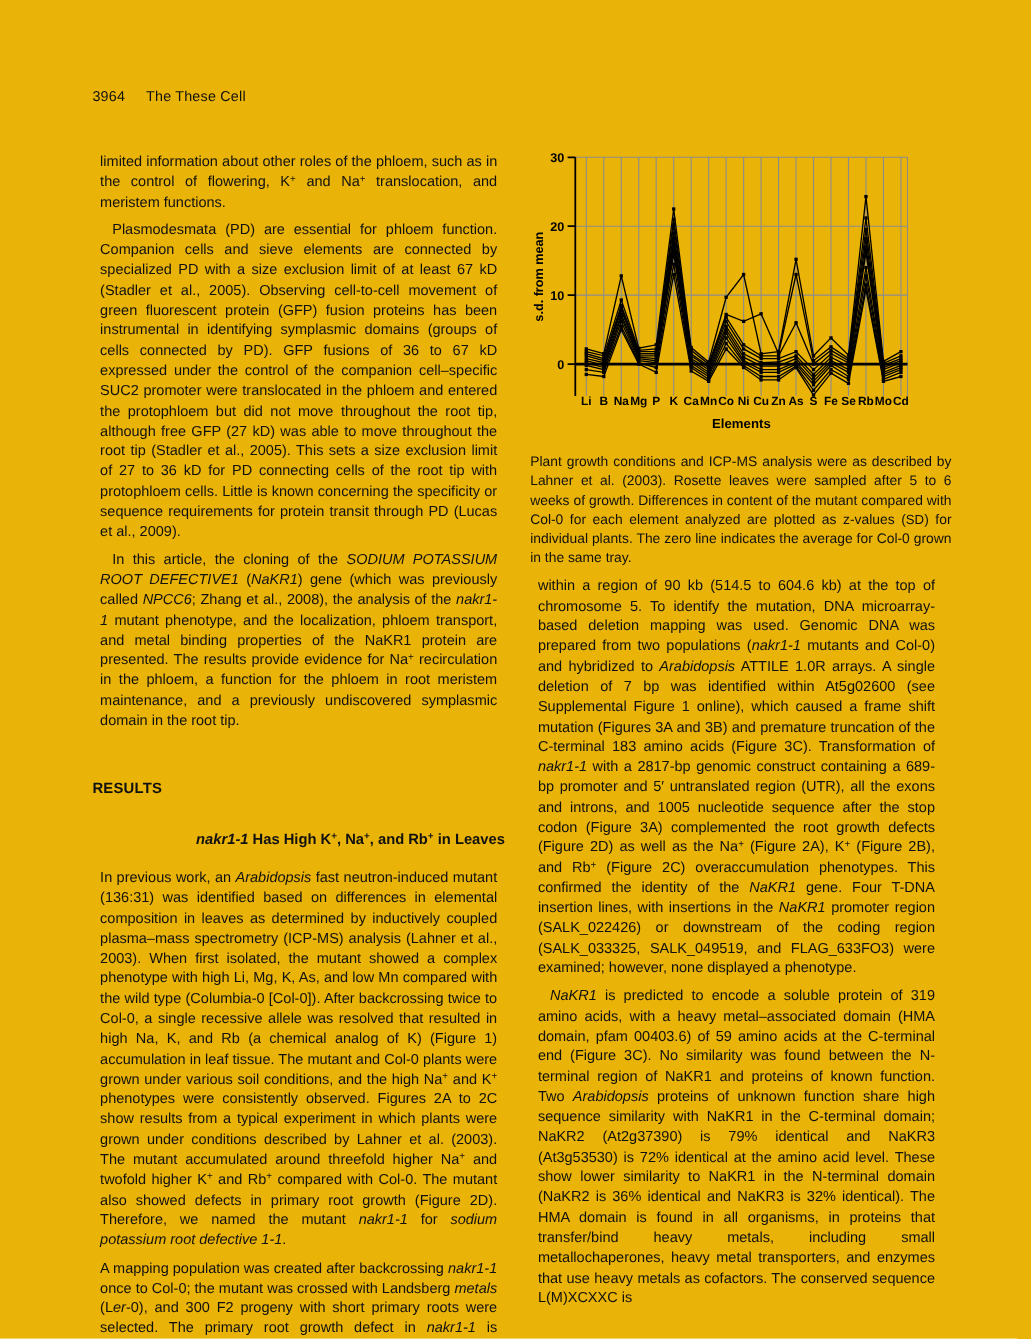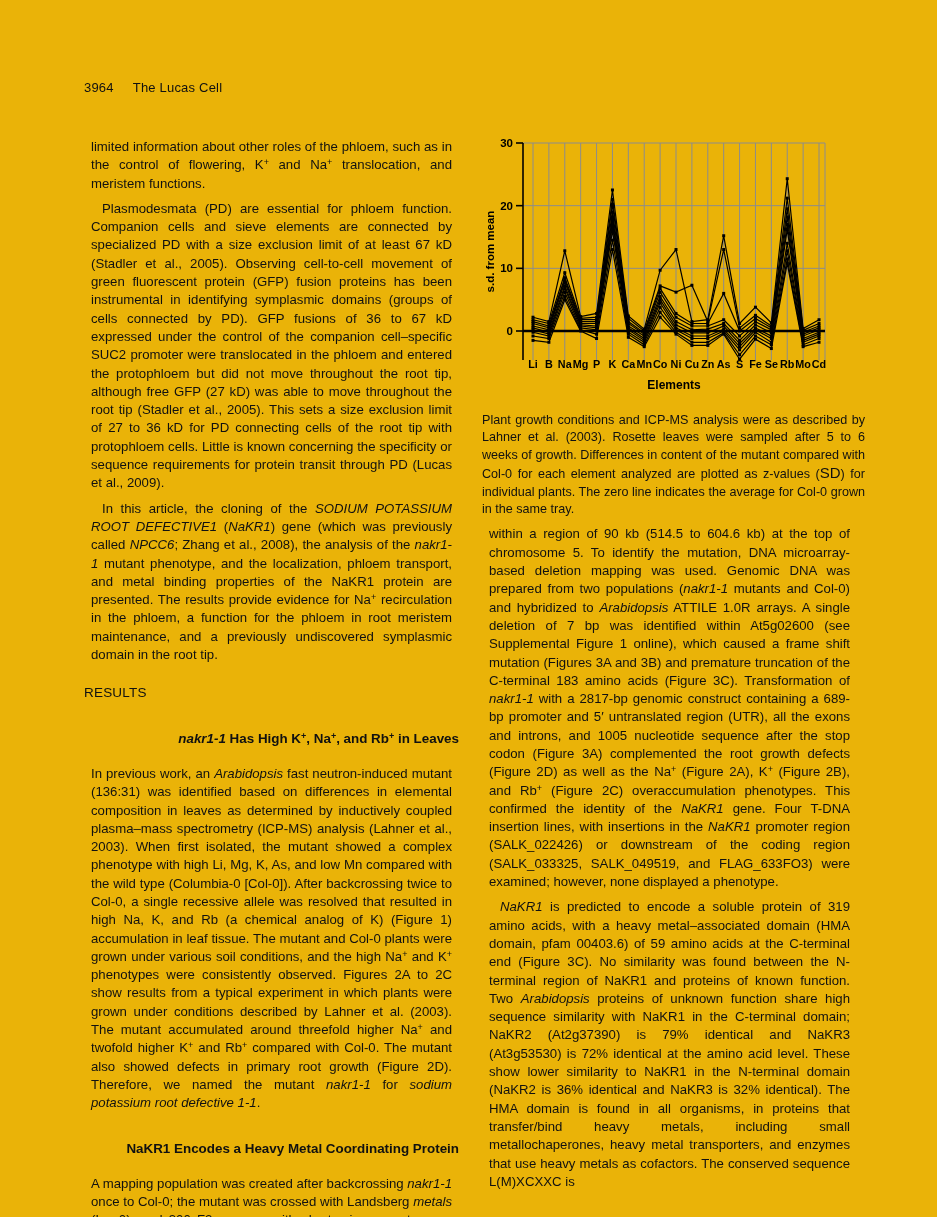--- a/index.html
+++ b/index.html
@@ -20,56 +20,55 @@
     position:absolute;width:375px;
     font-size:13.2px;line-height:18.3px;
     text-align:justify;
   }
   .col-left{left:84px;top:131px;}
   .col-right{left:482px;top:123px;text-align:justify;}
   .col p{margin:7px;}
   .col p.ind{text-indent:11px;}
   sup{font-size:9px;line-height:0;vertical-align:baseline;position:relative;top:-4px;}
   h2.results{
-    font-size:13.5px;font-weight:normal;margin:20px 0 27px 0;
+    font-size:13.5px;font-weight:bold;margin:44px 0 27px 0;
     text-align:left;letter-spacing:.2px;
   }
   h3.sub{
     font-size:13.4px;font-weight:bold;margin:0 0 17px 0;text-align:right;
   }
   h3.sub2{margin-top:27px;}
   .figurebox{width:383px;}
   .figchart{display:block;}
   .figcap-title{
     font-size:12.6px;line-height:17.4px;text-align:left;margin-top:9px;
   }
   .figcap-body{
     font-size:12.6px;line-height:17.4px;text-align:justify;margin-top:9px;
   }
-  .sc{font-size:15px;}
+  .sc{font-size:12px;}
   .rc-text{margin-top:23px;}
 </style>
 </head>
 <body>
 
 <div class="page">
 
   <div class="runhead">
     <span>3964</span>
-    <span>The Lucas Cell</span>
+    <span>The These Cell</span>
   </div>
 
   <div class="col col-left">
     <p>limited information about other roles of the phloem, such as in the control of flowering, K<sup>+</sup> and Na<sup>+</sup> translocation, and meristem functions.</p>
     <p class="ind">Plasmodesmata (PD) are essential for phloem function. Companion cells and sieve elements are connected by specialized PD with a size exclusion limit of at least 67 kD (Stadler et al., 2005). Observing cell-to-cell movement of green fluorescent protein (GFP) fusion proteins has been instrumental in identifying symplasmic domains (groups of cells connected by PD). GFP fusions of 36 to 67 kD expressed under the control of the companion cell–specific SUC2 promoter were translocated in the phloem and entered the protophloem but did not move throughout the root tip, although free GFP (27 kD) was able to move throughout the root tip (Stadler et al., 2005). This sets a size exclusion limit of 27 to 36 kD for PD connecting cells of the root tip with protophloem cells. Little is known concerning the specificity or sequence requirements for protein transit through PD (Lucas et al., 2009).</p>
     <p class="ind">In this article, the cloning of the <i>SODIUM POTASSIUM ROOT DEFECTIVE1</i> (<i>NaKR1</i>) gene (which was previously called <i>NPCC6</i>; Zhang et al., 2008), the analysis of the <i>nakr1-1</i> mutant phenotype, and the localization, phloem transport, and metal binding properties of the NaKR1 protein are presented. The results provide evidence for Na<sup>+</sup> recirculation in the phloem, a function for the phloem in root meristem maintenance, and a previously undiscovered symplasmic domain in the root tip.</p>
     <h2 class="results">RESULTS</h2>
     <h3 class="sub"><i>nakr1-1</i> Has High K<sup>+</sup>, Na<sup>+</sup>, and Rb<sup>+</sup> in Leaves</h3>
     <p>In previous work, an <i>Arabidopsis</i> fast neutron-induced mutant (136:31) was identified based on differences in elemental composition in leaves as determined by inductively coupled plasma–mass spectrometry (ICP-MS) analysis (Lahner et al., 2003). When first isolated, the mutant showed a complex phenotype with high Li, Mg, K, As, and low Mn compared with the wild type (Columbia-0 [Col-0]). After backcrossing twice to Col-0, a single recessive allele was resolved that resulted in high Na, K, and Rb (a chemical analog of K) (Figure 1) accumulation in leaf tissue. The mutant and Col-0 plants were grown under various soil conditions, and the high Na<sup>+</sup> and K<sup>+</sup> phenotypes were consistently observed. Figures 2A to 2C show results from a typical experiment in which plants were grown under conditions described by Lahner et al. (2003). The mutant accumulated around threefold higher Na<sup>+</sup> and twofold higher K<sup>+</sup> and Rb<sup>+</sup> compared with Col-0. The mutant also showed defects in primary root growth (Figure 2D). Therefore, we named the mutant <i>nakr1-1</i> for <i>sodium potassium root defective 1-1</i>.</p>
-    <h3 class="sub sub2">NaKR1 Encodes a Heavy Metal Coordinating Protein</h3>
     <p>A mapping population was created after backcrossing <i>nakr1-1</i> once to Col-0; the mutant was crossed with Landsberg <i>metals</i> (L<i>er</i>-0), and 300 F2 progeny with short primary roots were selected. The primary root growth defect in <i>nakr1-1</i> is illustrated in Figure 2D. Using PCR-based mapping, <i>NaKR1</i> was localized</p>
   </div>
 
   <div class="col col-right">
     <div class="figurebox">
       <svg class="figchart" width="383" height="280" viewBox="0 0 383 280">
           <g>
             <line x1="51" y1="20" x2="51" y2="237" stroke="#8c8c8c" stroke-width="1"></line>
             <line x1="66.89" y1="20" x2="66.89" y2="237" stroke="#8c8c8c" stroke-width="1"></line>
             <line x1="82.78" y1="20" x2="82.78" y2="237" stroke="#8c8c8c" stroke-width="1"></line>

